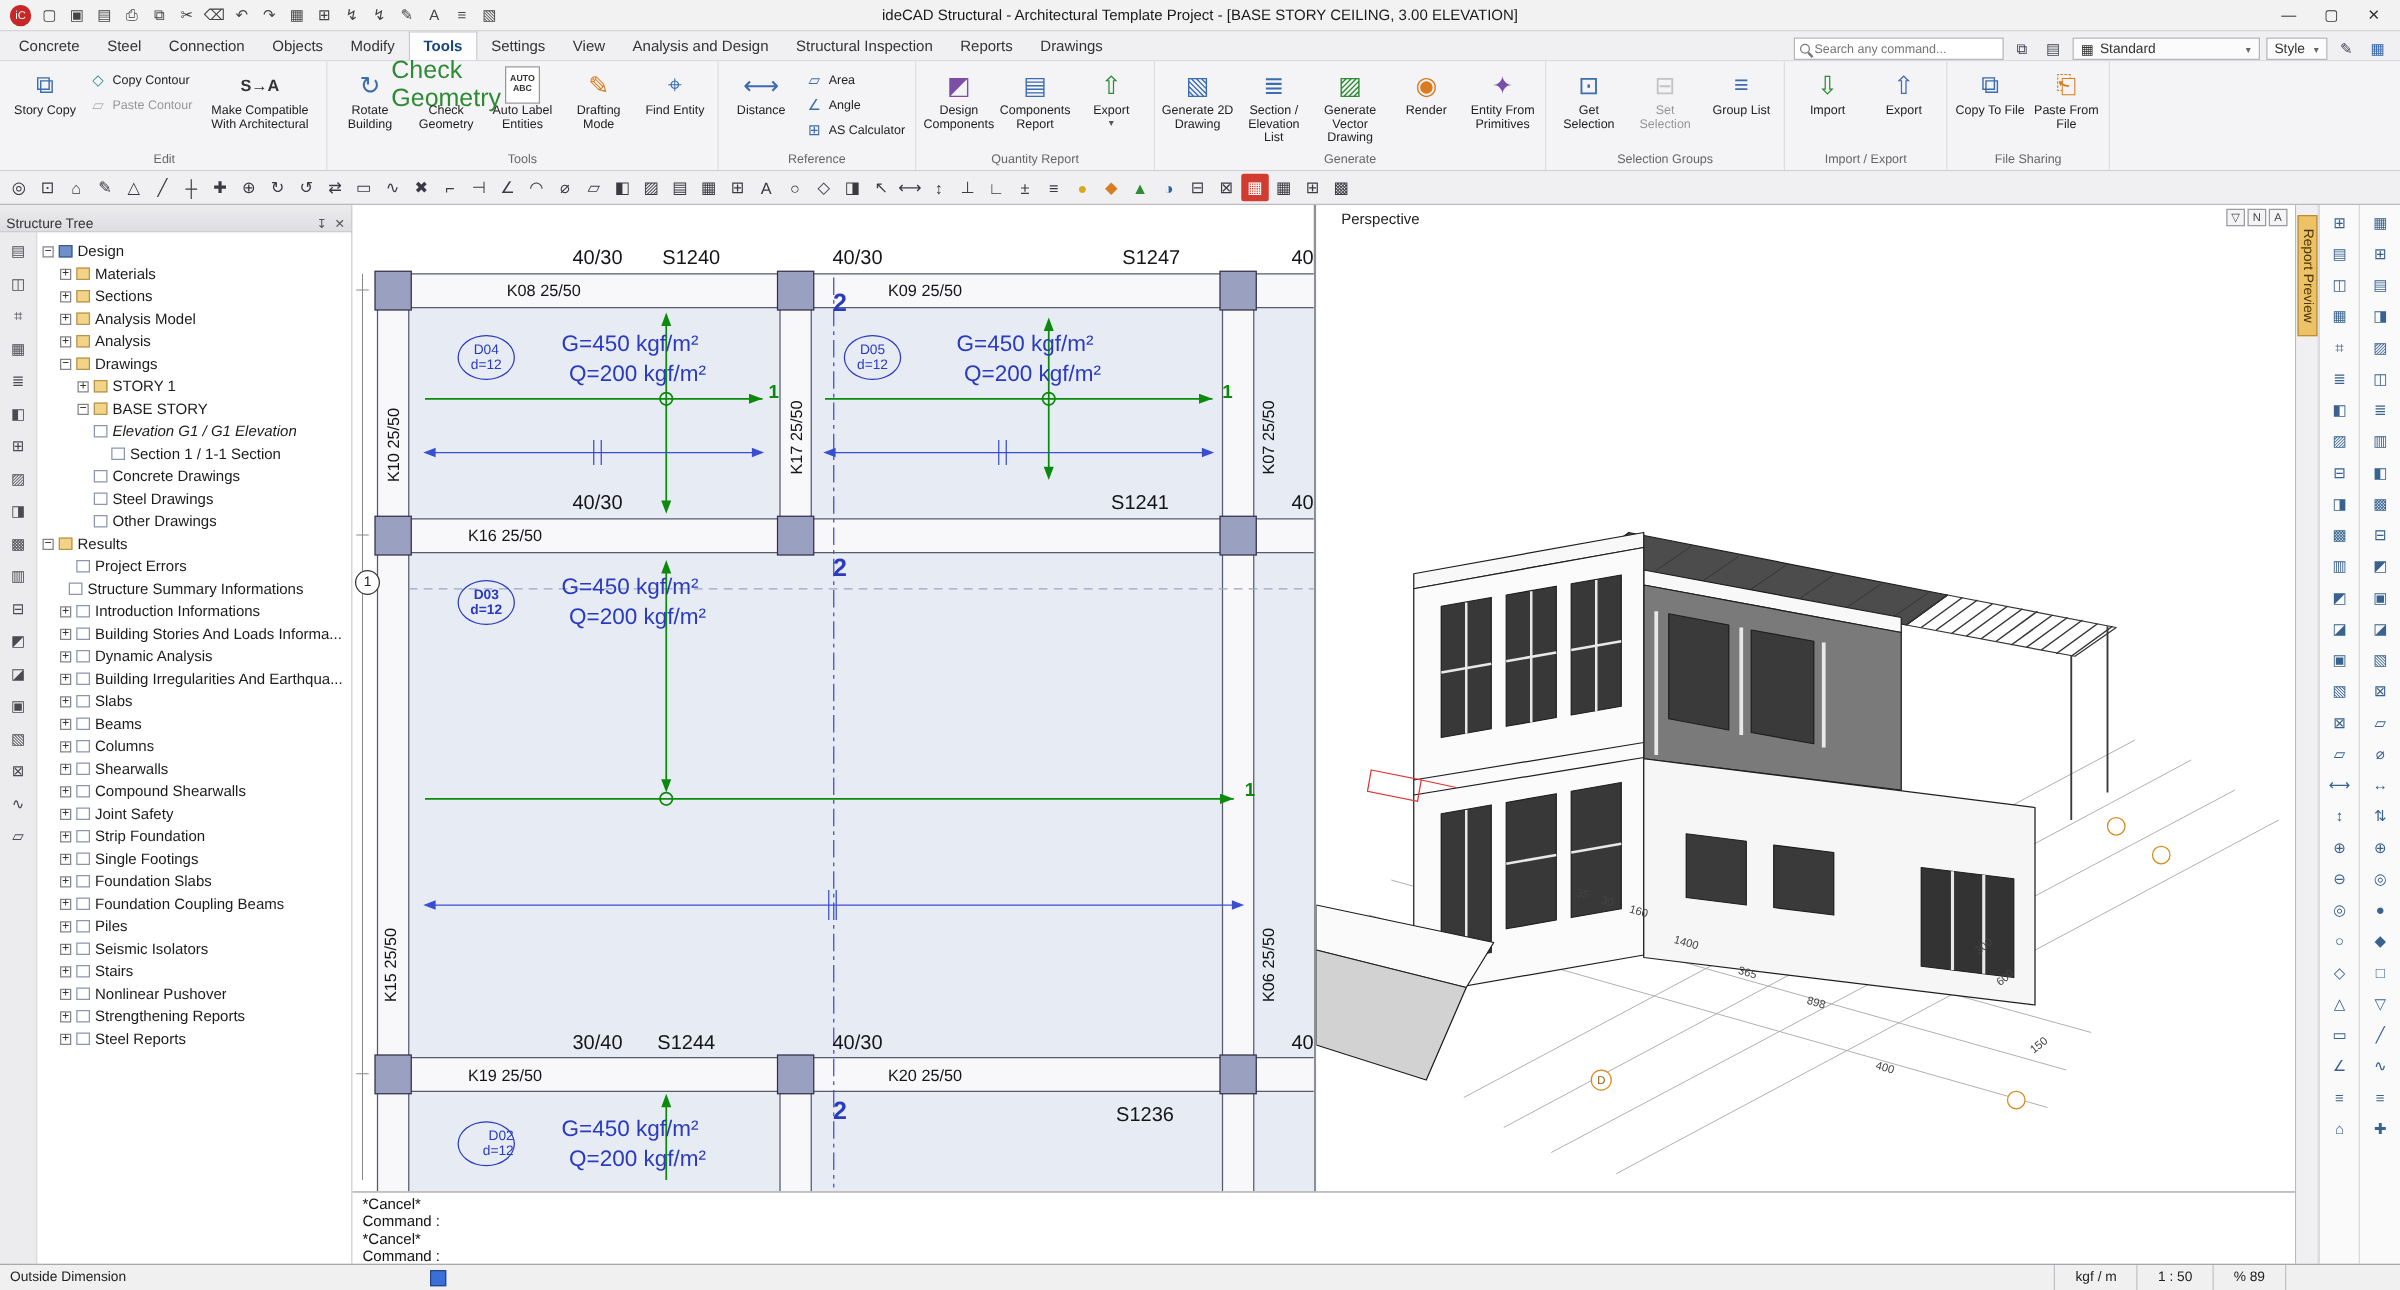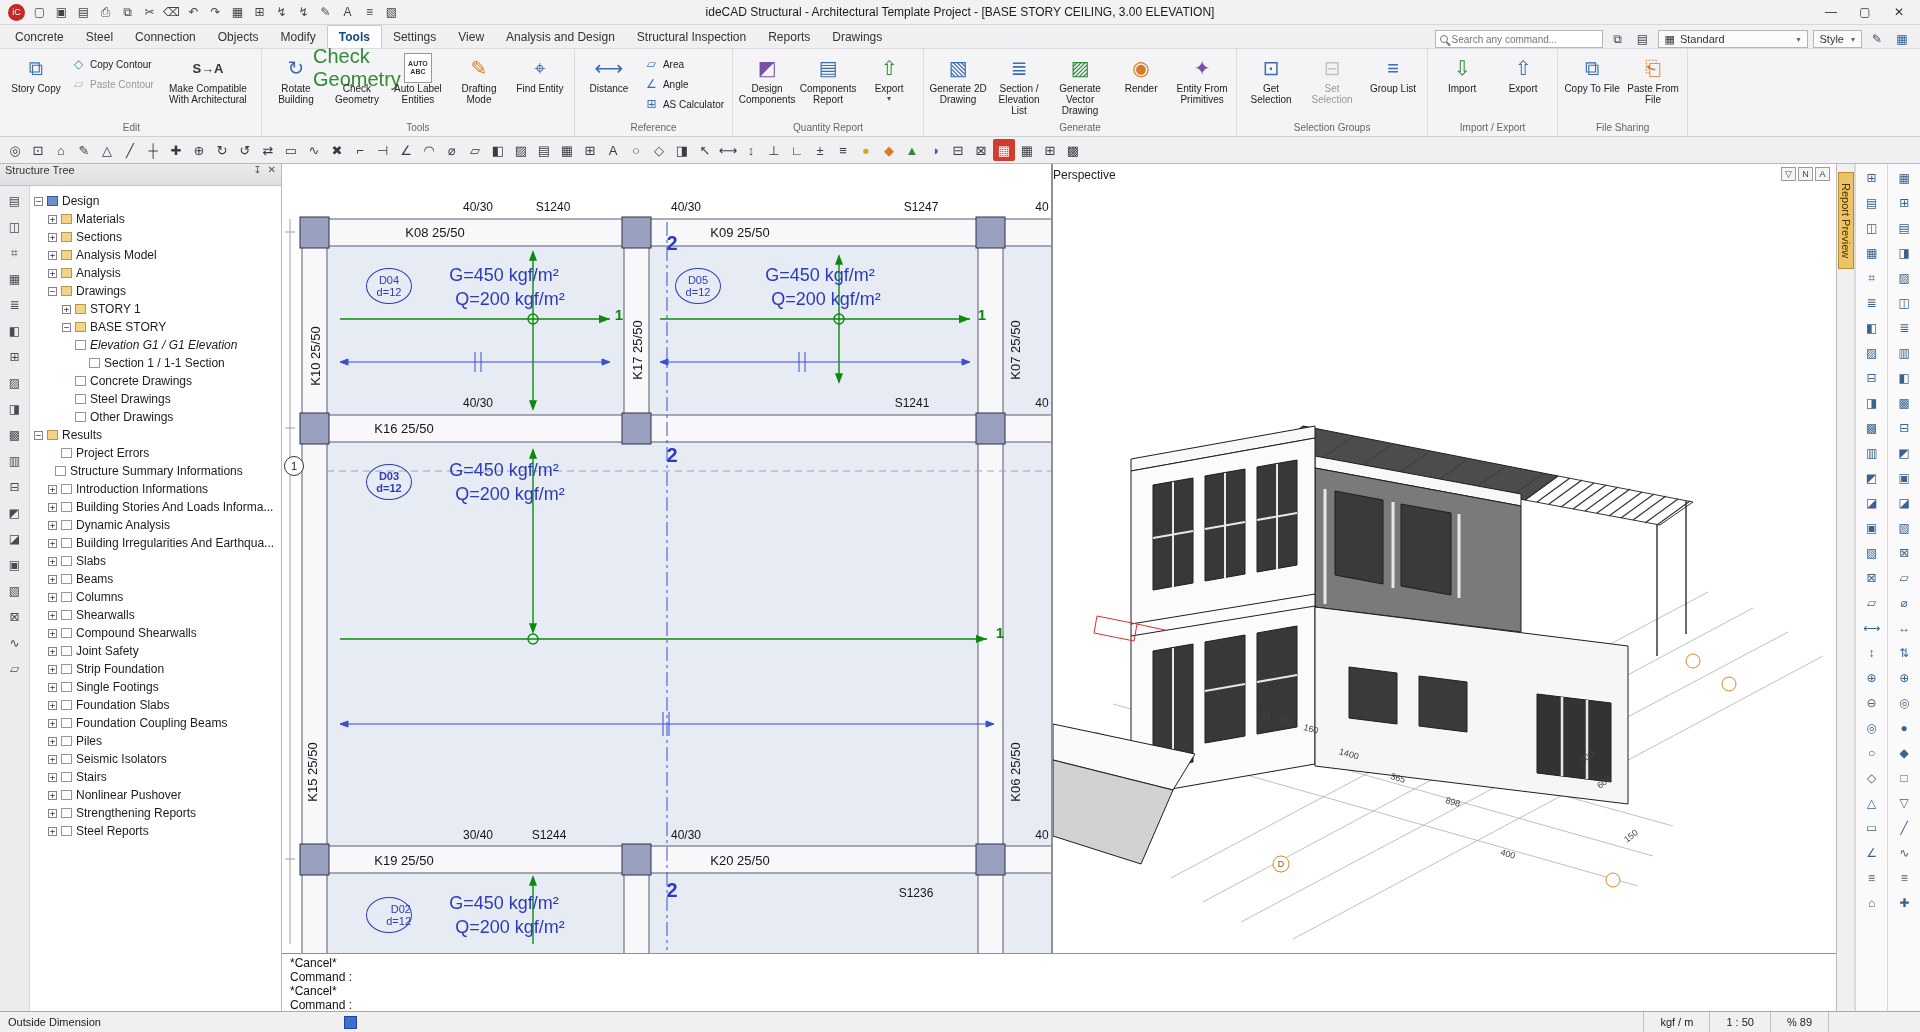--- a/index.html
+++ b/index.html
@@ -48,49 +48,49 @@
 .rslbl{font-size:10px;color:#222;white-space:nowrap}
 .disabled{opacity:.45;filter:grayscale(1)}
 
 .toolrow{height:27px;background:#f0f0f2;border-bottom:1px solid #b9b9be;display:flex;align-items:center;padding:0 4px;gap:1px}
 .tbtn{width:22px;height:22px;display:flex;align-items:center;justify-content:center;font-size:13px;color:#3a3a42;border-radius:2px;cursor:default}
 .tbtn.yellow{color:#d9a820}.tbtn.orange{color:#d97b20}.tbtn.green{color:#2e8b34}.tbtn.blue{color:#2e62a8}
 .tbtn.redbg{background:#d23b2f;color:#fff}
 
 .main{flex:1;display:flex;min-height:0}
 .leftpane{width:282px;background:#f4f4f5;border-right:1px solid #b9b9be;display:flex;flex-direction:column}
-.lph{height:22px;background:linear-gradient(#ececee,#dedee2);border-bottom:1px solid #c4c4c8;display:flex;align-items:flex-start;padding:0 5px;font-size:11px;color:#333}
+.lph{height:22px;background:linear-gradient(#ececee,#dedee2);border-bottom:1px solid #c4c4c8;display:flex;align-items:flex-end;padding:0 5px;font-size:11px;color:#333}
 .lph .sp{margin-left:auto;display:flex;gap:6px;color:#555;font-size:10px}
 .lpbody{flex:1;display:flex;min-height:0}
 .ltool{width:30px;background:#ececee;border-right:1px solid #d5d5d9;display:flex;flex-direction:column;align-items:center;padding-top:6px;gap:8px}
 .ltb{width:20px;height:18px;display:flex;align-items:center;justify-content:center;font-size:12px;color:#4a4a52;cursor:default}
 .tree{flex:1;background:#fff;overflow:hidden;padding-top:6px}
 .tree-item{height:18px;display:flex;align-items:center;gap:4px;white-space:nowrap;font-size:12px;color:#1c1c1c;cursor:default}
 .exp{width:9px;height:9px;border:1px solid #848488;background:#fff;font-size:9px;line-height:7px;text-align:center;color:#333;flex:none;font-family:"DejaVu Sans Mono",monospace}
 .exp:empty{visibility:hidden}
 .ticon{width:11px;height:10px;flex:none;border:1px solid #8a97ad;background:#fff}
 .tree-item.folder .ticon{background:#f3d387;border-color:#b8954e}
 .tree-item.app .ticon{background:#6f8fc9;border-color:#3a5a94}
 .tlabel{overflow:hidden;text-overflow:ellipsis}
 
 .center{flex:1;display:flex;flex-direction:column;min-width:0}
 .viewports{flex:1;display:flex;min-height:0}
 .canvas2d{width:771px;flex:none;position:relative;background:#fff;border-right:2px solid #8f8f96;overflow:hidden}
 .canvas2d svg,.canvas3d svg{position:absolute;left:0;top:0}
 .plan-label{position:absolute;transform:translate(-50%,-50%);white-space:nowrap}
-.dim{font-size:12px;color:#15151a}
+.dim{font-size:16px;color:#15151a}
 .beam{font-size:13px;color:#15151a}
 .load{font-size:18px;color:#2a3bbd}
 .axisnum{font-size:20px;color:#2a3bbd;font-weight:600}
 .greennum{font-size:15px;color:#0c8a0c;font-weight:bold}
 .vbeam{font-size:13px;color:#15151a}
 .axisbubble{width:20px;height:20px;border:1px solid #333;border-radius:50%;background:#fff;font-size:11px;display:flex;align-items:center;justify-content:center}
 .dbub{position:absolute;transform:translate(-50%,-50%);width:46px;height:36px;border:1.6px solid #2a3bbd;border-radius:50%;color:#2a3bbd;display:flex;flex-direction:column;align-items:center;justify-content:center;font-size:11px;line-height:12px}
 .canvas3d{flex:1;position:relative;background:#fff;overflow:hidden}
-.vplabel{position:absolute;left:0;top:4px;font-size:12px;color:#222;z-index:3}
+.vplabel{position:absolute;left:20px;top:4px;font-size:12px;color:#222;z-index:3}
 .vpbtns{position:absolute;right:6px;top:3px;display:flex;gap:2px;z-index:3}
 .vpb{width:15px;height:14px;border:1px solid #9a9aa0;background:#f4f4f6;font-size:9px;display:flex;align-items:center;justify-content:center;color:#444;cursor:default}
 .p3lbl{position:absolute;transform:translate(-50%,-50%);font-size:9px;color:#444;white-space:nowrap}
 .p3lbl.marker{color:#8a5a00;font-size:9px}
 .console{height:58px;background:#fff;border-top:1px solid #8f8f96;padding:2px 0 0 8px;overflow:hidden}
 .cline{font-size:12px;line-height:14px;color:#111}
 
 .rightpane{width:84px;background:#f0f0f2;border-left:1px solid #b9b9be;display:flex}
 .reportstrip{width:18px;position:relative;background:#f0f0f2;border-right:1px solid #d9d9dd}
 .reporttab{position:absolute;top:8px;left:1px;width:16px;padding:10px 1px;background:#edc267;border:1px solid #b98f2f;writing-mode:vertical-rl;font-size:11px;color:#4a3400;text-align:center;cursor:default}

